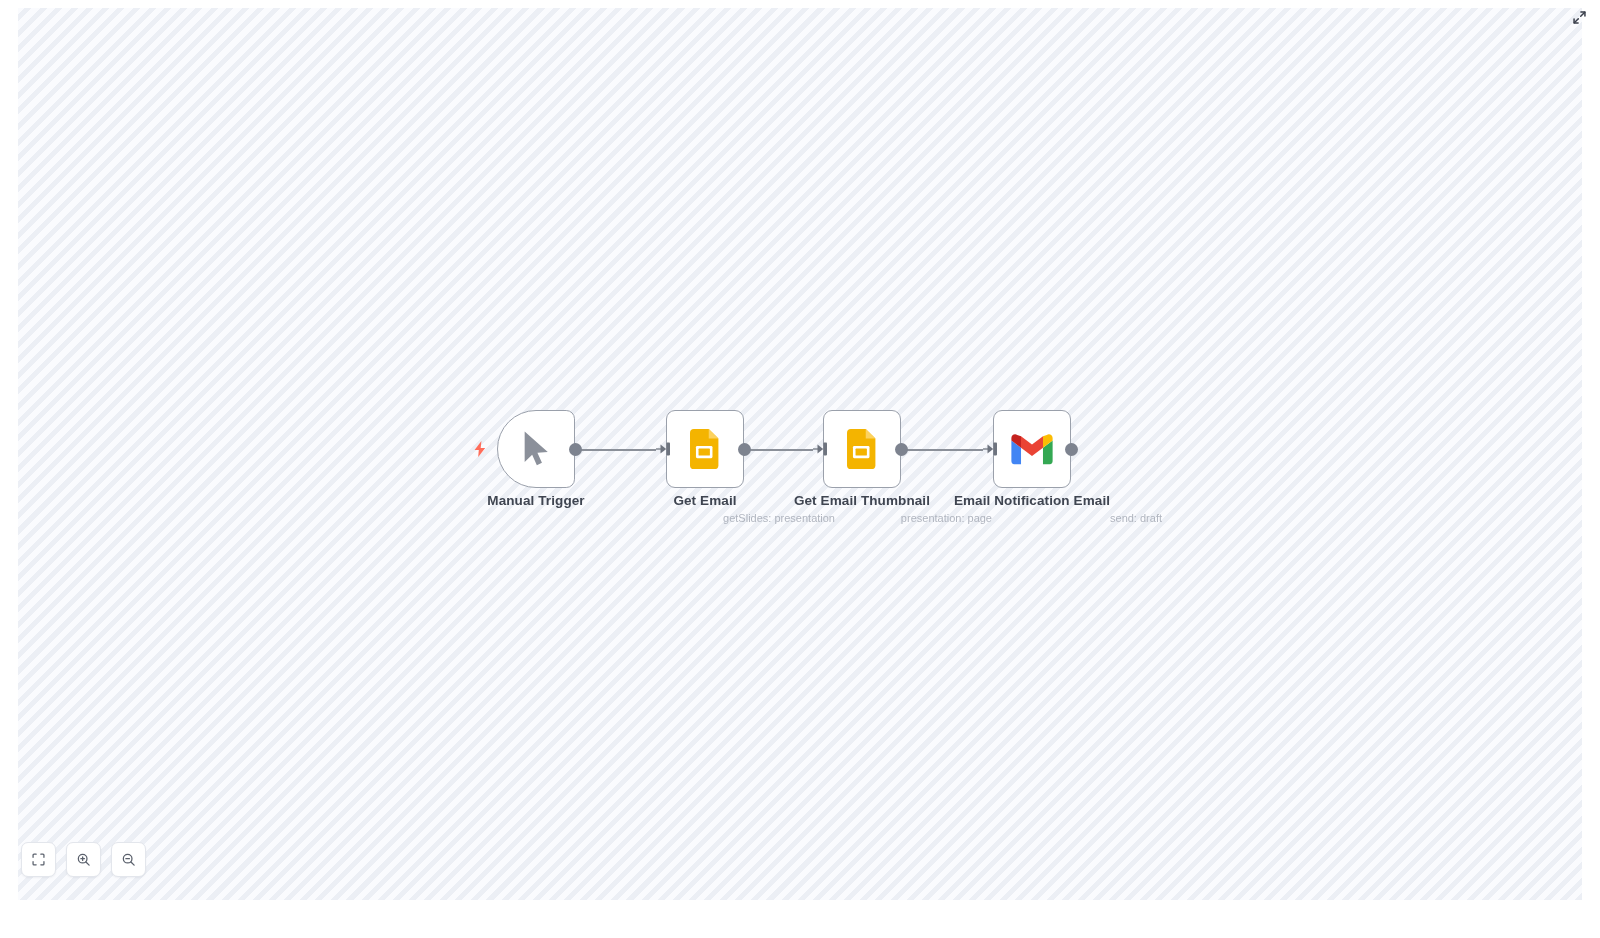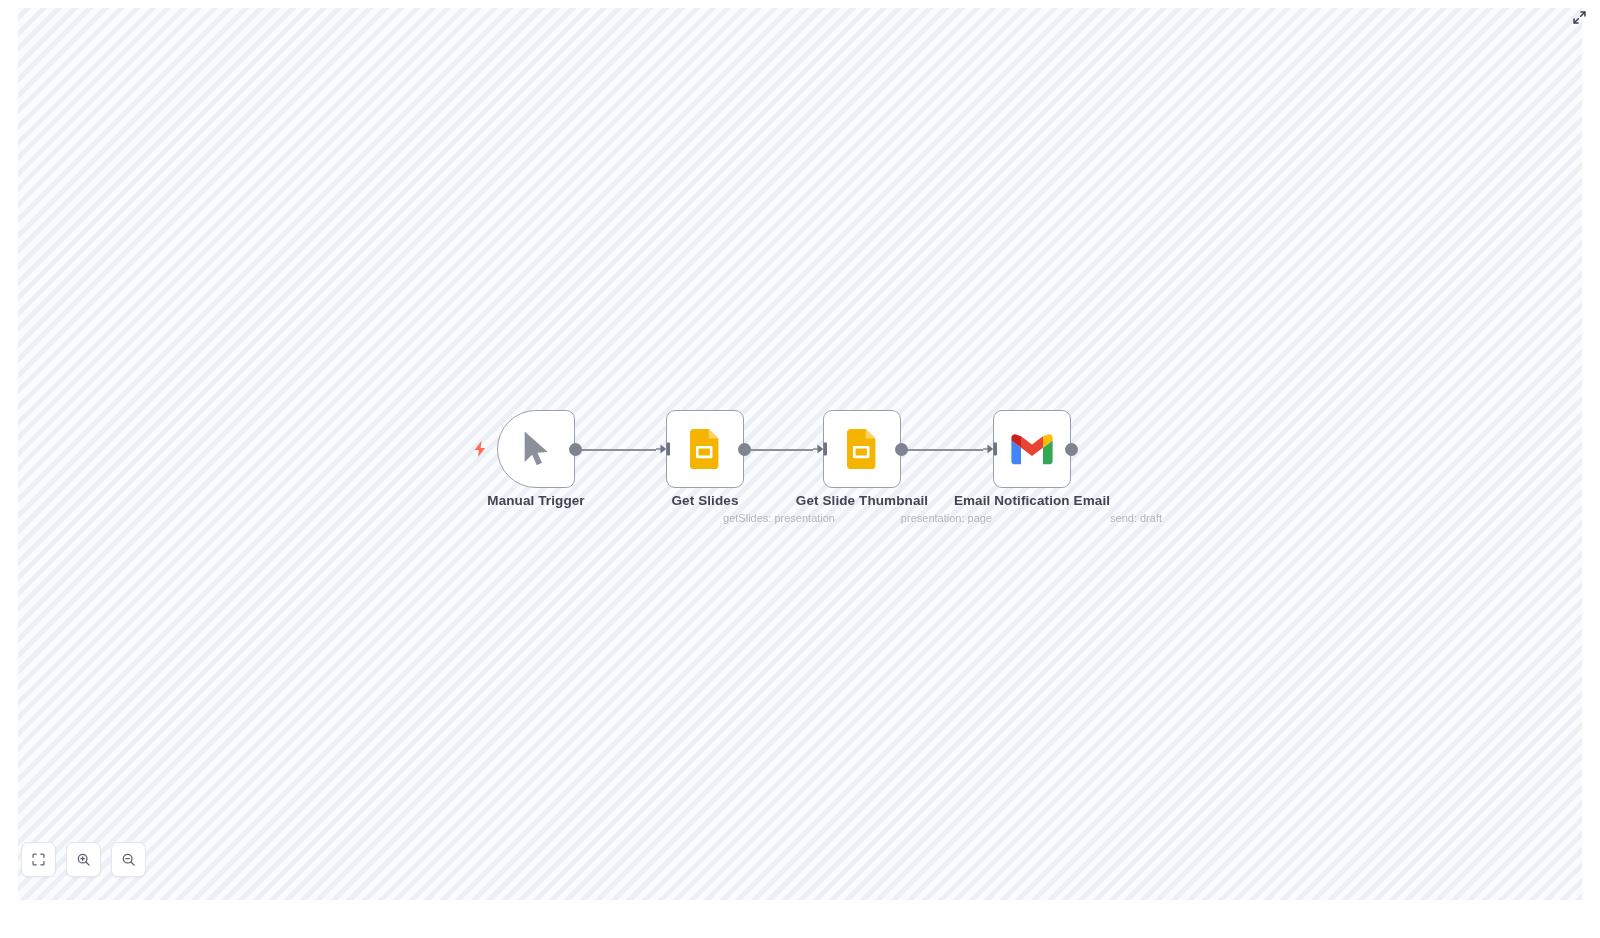--- a/index.html
+++ b/index.html
@@ -201,39 +201,39 @@
               <rect x="4.6" y="13.2" width="12.8" height="9.4" rx="1" fill="#ffffff"></rect>
               <rect x="6.6" y="15.2" width="8.8" height="5.4" rx="0.5" fill="#f4b400"></rect>
             </svg>
           </div>
           <div class="port-out"></div>
           <div class="port-in"><svg width="16" height="18" viewBox="0 0 16 18">
               <path d="M0 9 L8.5 9" stroke="#8b9099" stroke-width="1.6"></path>
               <path d="M4.5 4.4 L10.2 9 L4.5 13.6 Z" fill="#6e747f"></path>
               <rect x="10.4" y="2.6" width="3.6" height="12.8" rx="0.8" fill="#6e747f"></rect>
             </svg></div>
-          <div class="node-label">Get Slides</div>
+          <div class="node-label">Get Email</div>
           <div class="node-sub">getSlides: presentation</div>
         </div>
         <div class="node-wrap" style="left: 844px; top: 441px;">
           <div class="node-box">
             <svg width="31" height="40" viewBox="0 0 24 31">
               <path d="M3 0h11.5L22 7.3V28a3 3 0 0 1-3 3H3a3 3 0 0 1-3-3V3a3 3 0 0 1 3-3z" fill="#f4b400"></path>
               <path d="M14.5 0 22 7.3h-7.5z" fill="#fcd25f"></path>
               <rect x="4.6" y="13.2" width="12.8" height="9.4" rx="1" fill="#ffffff"></rect>
               <rect x="6.6" y="15.2" width="8.8" height="5.4" rx="0.5" fill="#f4b400"></rect>
             </svg>
           </div>
           <div class="port-out"></div>
           <div class="port-in"><svg width="16" height="18" viewBox="0 0 16 18">
               <path d="M0 9 L8.5 9" stroke="#8b9099" stroke-width="1.6"></path>
               <path d="M4.5 4.4 L10.2 9 L4.5 13.6 Z" fill="#6e747f"></path>
               <rect x="10.4" y="2.6" width="3.6" height="12.8" rx="0.8" fill="#6e747f"></rect>
             </svg></div>
-          <div class="node-label">Get Slide Thumbnail</div>
+          <div class="node-label">Get Email Thumbnail</div>
           <div class="node-sub">presentation: page</div>
         </div>
         <div class="node-wrap" style="left: 1014px; top: 441px;">
           <div class="node-box">
             <svg width="42" height="32" viewBox="0 0 44 33">
               <path d="M3.4 32.4h7.1V15.2L.4 7.6v21.4a3.4 3.4 0 0 0 3 3.4z" fill="#4285f4"></path>
               <path d="M33.5 32.4h7.1a3.4 3.4 0 0 0 3-3.4V7.6l-10.1 7.6z" fill="#34a853"></path>
               <path d="M33.5 3.2v12l10.1-7.6V4.9c0-3.1-3.6-4.9-6.1-3.1z" fill="#fbbc04"></path>
               <path d="M10.5 15.2v-12L22 11.8 33.5 3.2v12L22 23.8z" fill="#ea4335"></path>
               <path d="M.4 4.9v2.7l10.1 7.6v-12L6.5 1.8C4 0 .4 1.8.4 4.9z" fill="#c5221f"></path>

